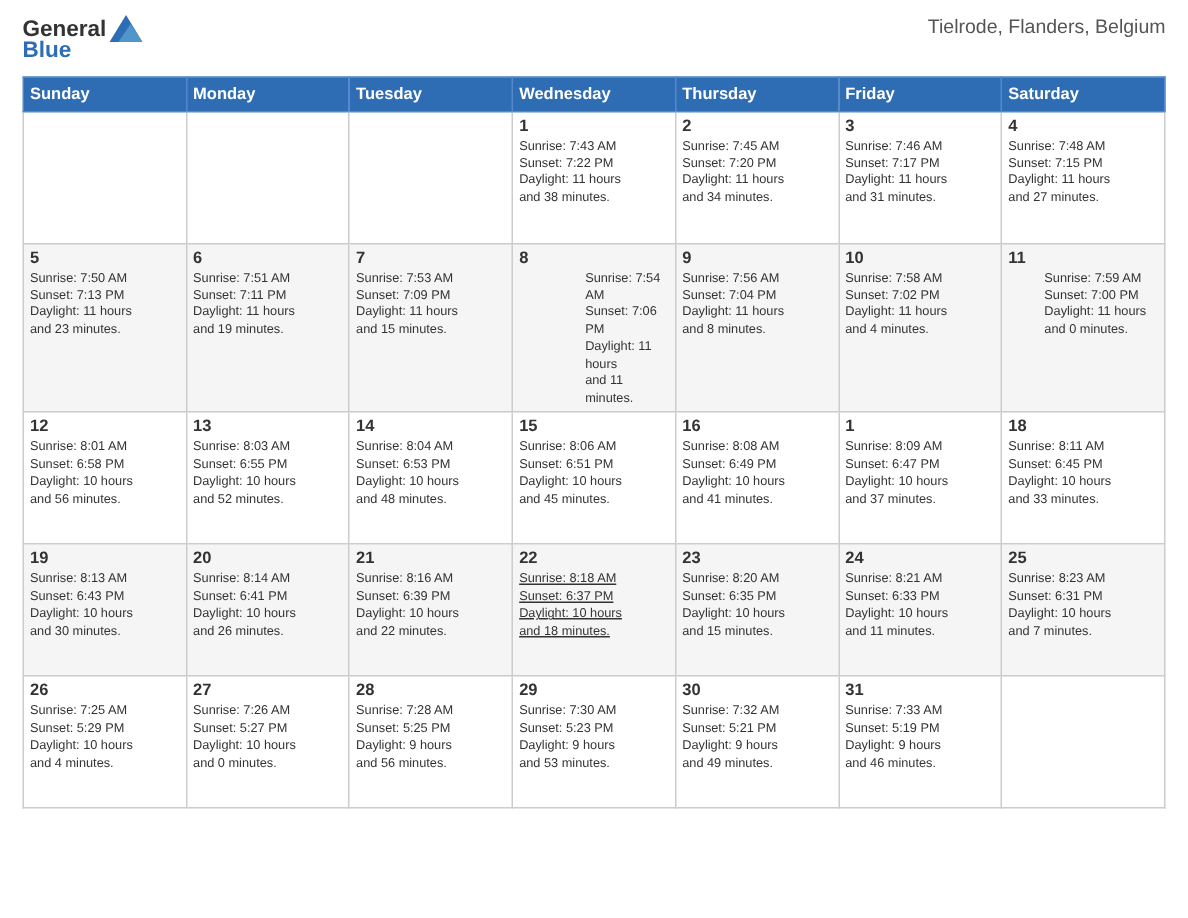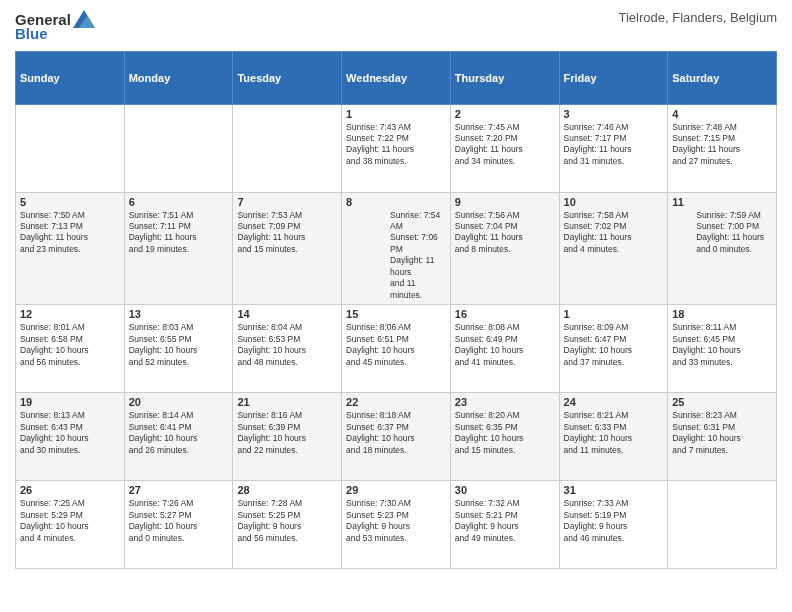--- a/index.html
+++ b/index.html
@@ -45,21 +45,21 @@
       width: 100%;
       border-collapse: collapse;
       table-layout: fixed;
     }
     thead th {
       background-color: #2e6db4;
       color: #fff;
       font-size: 11px;
       font-weight: bold;
       text-align: left;
-      padding: 20px 4px;
+      padding: 5px 4px;
       border: 1px solid #5588cc;
     }
     tbody td {
       vertical-align: top;
       border: 1px solid #ccc;
       padding: 3px 4px;
       font-size: 9px;
       color: #333;
       height: 88px;
     }
@@ -268,21 +268,21 @@
           </td>
           <td>
             <span class="day-number">21</span>
             <div class="day-info" style="white-space: pre-line;">Sunrise: 8:16 AM
 Sunset: 6:39 PM
 Daylight: 10 hours
 and 22 minutes.</div>
           </td>
           <td>
             <span class="day-number">22</span>
-            <div class="day-info" style="white-space: pre-line;">Sunrise: 8:18 AM
+            <div class="day-info" style="white-space: pre-line; text-decoration: underline;">Sunrise: 8:18 AM
 Sunset: 6:37 PM
 Daylight: 10 hours
 and 18 minutes.</div>
           </td>
           <td>
             <span class="day-number">23</span>
             <div class="day-info" style="white-space: pre-line;">Sunrise: 8:20 AM
 Sunset: 6:35 PM
 Daylight: 10 hours
 and 15 minutes.</div>

